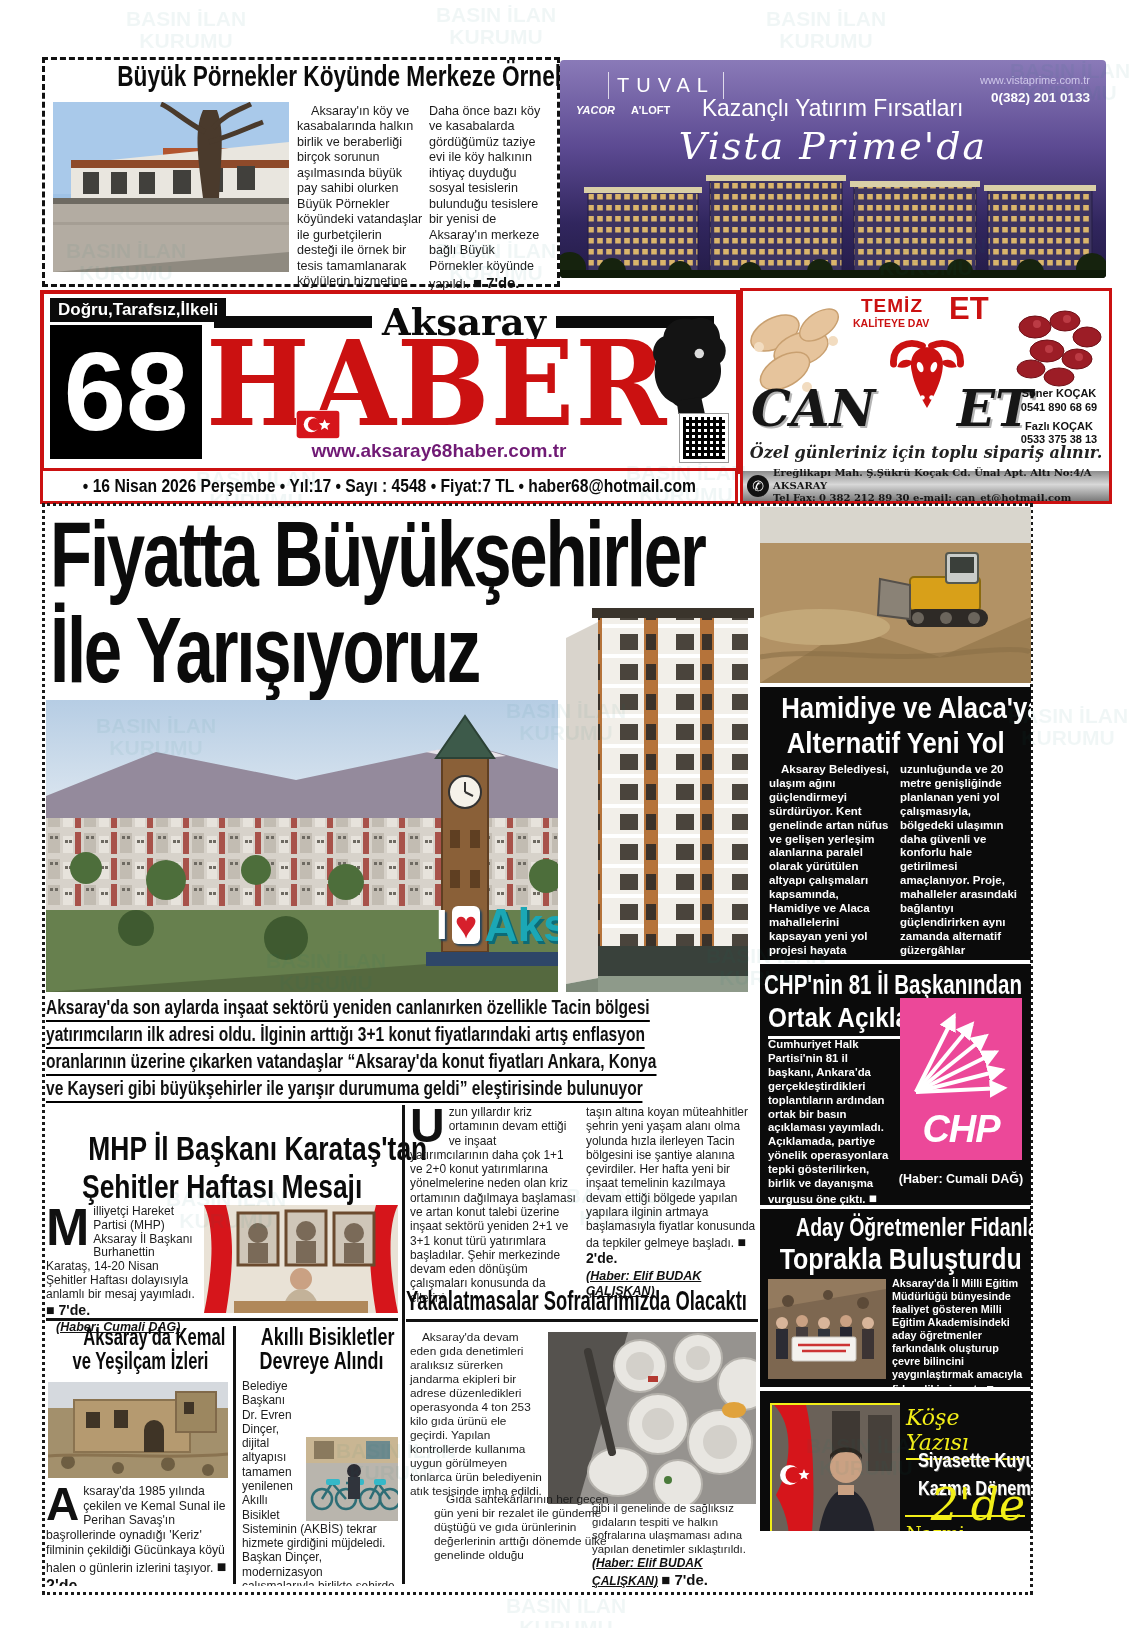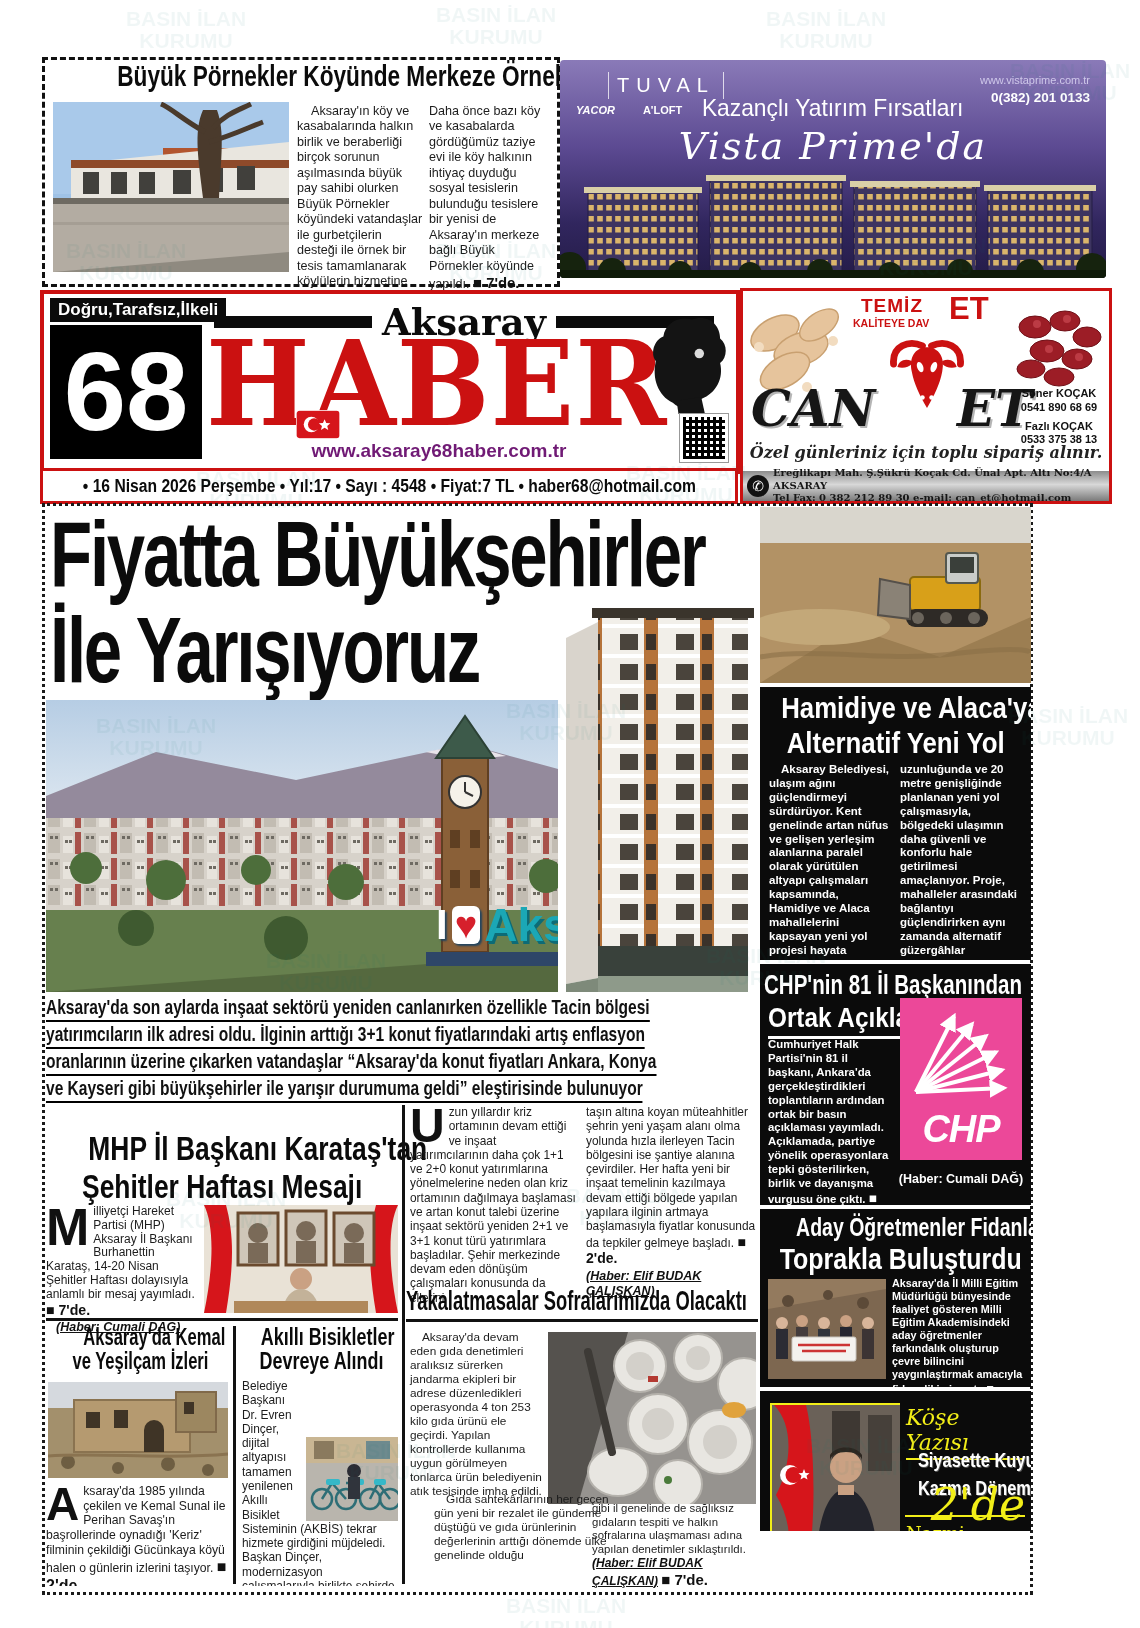--- a/index.html
+++ b/index.html
@@ -59,21 +59,21 @@
       <span class="bt" style="text-indent:14px;display:inline;">Daha önce bazı köy ve kasabalarda gördüğümüz taziye evi ile köy halkının ihtiyaç duyduğu sosyal tesislerin bulunduğu tesislere bir yenisi de Aksaray'ın merkeze bağlı Büyük Pörnekler köyünde yapıldı.</span>
       <b class="pref">■ 7'de.</b>
       <span class="by" style="display:block;font-size:13px;">(Haber: Elif BUDAK ÇALIŞKAN)</span>
     </div>
   </section>
 
   <section class="abs" style="left:560px;top:60px;width:546px;height:218px;background:linear-gradient(#8a7ab8 0%,#5c4a92 40%,#31265e 75%,#241c48 100%);border-radius:4px;overflow:hidden;color:#fff;">
     <div class="abs" style="left:18px;top:12px;padding:2px 8px;border-left:1px solid rgba(255,255,255,.75);border-right:1px solid rgba(255,255,255,.75);font-size:20px;letter-spacing:7px;font-weight:500;margin-left:30px;">
       <span>TUVAL</span>
     </div>
-    <div class="abs" style="left:16px;top:44px;font-size:11px;font-weight:bold;display:flex;gap:28px;">
+    <div class="abs" style="left:16px;top:44px;font-size:11px;font-weight:bold;display:flex;gap:16px;">
       <span style="font-style:italic;">YACOR</span>
       <span>A'LOFT</span>
     </div>
     <div class="abs" style="right:16px;top:14px;font-size:11px;color:#cfc8ea;text-align:right;">
       <span>www.vistaprime.com.tr</span>
     </div>
     <div class="abs" style="right:16px;top:30px;font-size:13.5px;font-weight:bold;text-align:right;">
       <span>0(382) 201 0133</span>
     </div>
     <div class="abs" style="left:0;top:34px;width:546px;text-align:center;">

